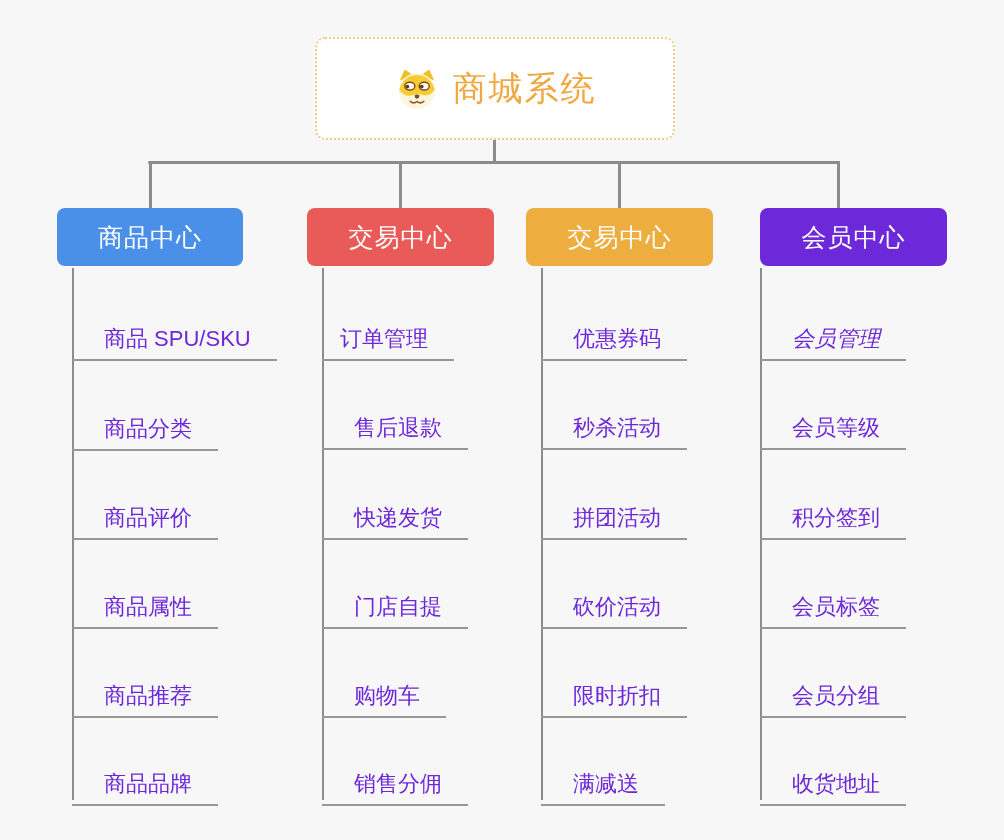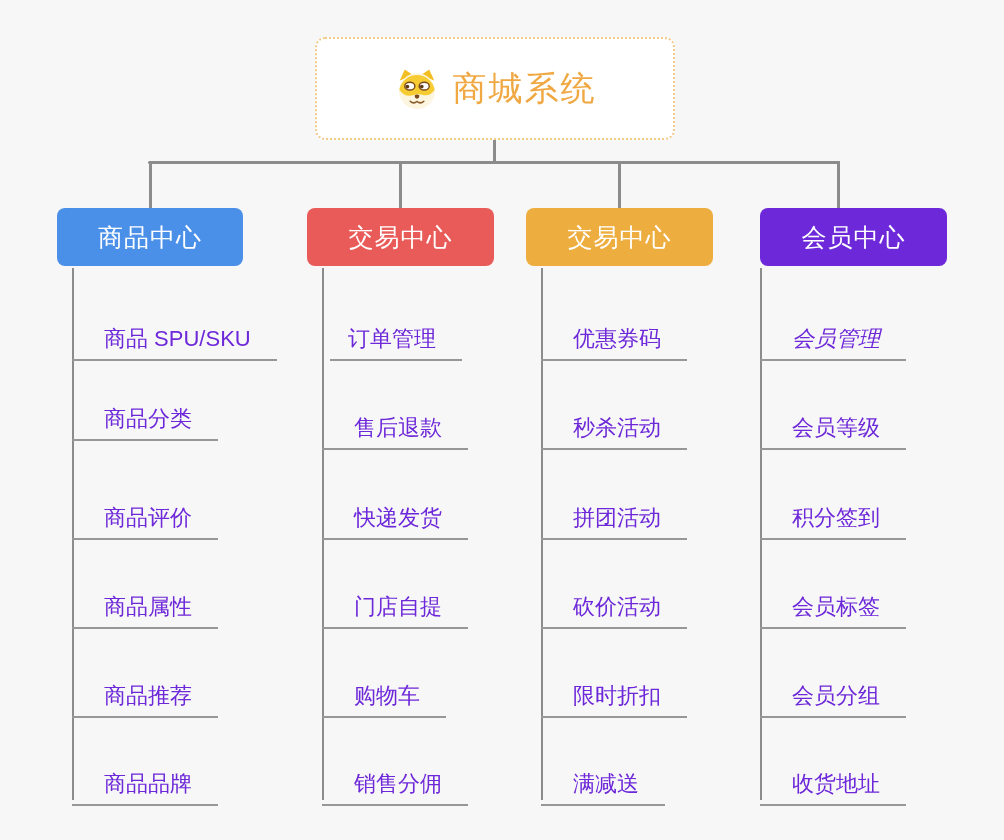--- a/index.html
+++ b/index.html
@@ -105,41 +105,41 @@
 
   <div id="branches">
       <div class="conn conn-drop" style="left: 148.5px;"></div>
       <div class="branch-box" style="left: 57px; width: 186px; background: rgb(75, 144, 232);">
         <span>商品中心</span>
       </div>
       <div class="branch-spine" style="left: 72px;"></div>
       <div class="leaf" style="left: 72px; top: 316px;">
         <span>商品 SPU/SKU</span>
       </div>
-      <div class="leaf" style="left: 72px; top: 396px; justify-content: center;">
+      <div class="leaf" style="left: 72px; top: 406px; justify-content: center;">
         <span>商品分类</span>
       </div>
       <div class="leaf" style="left: 72px; top: 495px;">
         <span>商品评价</span>
       </div>
       <div class="leaf" style="left: 72px; top: 584px;">
         <span>商品属性</span>
       </div>
       <div class="leaf" style="left: 72px; top: 673px;">
         <span>商品推荐</span>
       </div>
       <div class="leaf" style="left: 72px; top: 761px;">
         <span>商品品牌</span>
       </div>
       <div class="conn conn-drop" style="left: 399px;"></div>
       <div class="branch-box" style="left: 307px; width: 187px; background: rgb(233, 91, 88);">
         <span>交易中心</span>
       </div>
       <div class="branch-spine" style="left: 322px;"></div>
-      <div class="leaf" style="left: 330px; top: 316px; padding-left: 18px;">
+      <div class="leaf" style="left: 322px; top: 316px; padding-left: 18px;">
         <span>订单管理</span>
       </div>
       <div class="leaf" style="left: 322px; top: 405px;">
         <span>售后退款</span>
       </div>
       <div class="leaf" style="left: 322px; top: 495px;">
         <span>快递发货</span>
       </div>
       <div class="leaf" style="left: 322px; top: 584px;">
         <span>门店自提</span>

